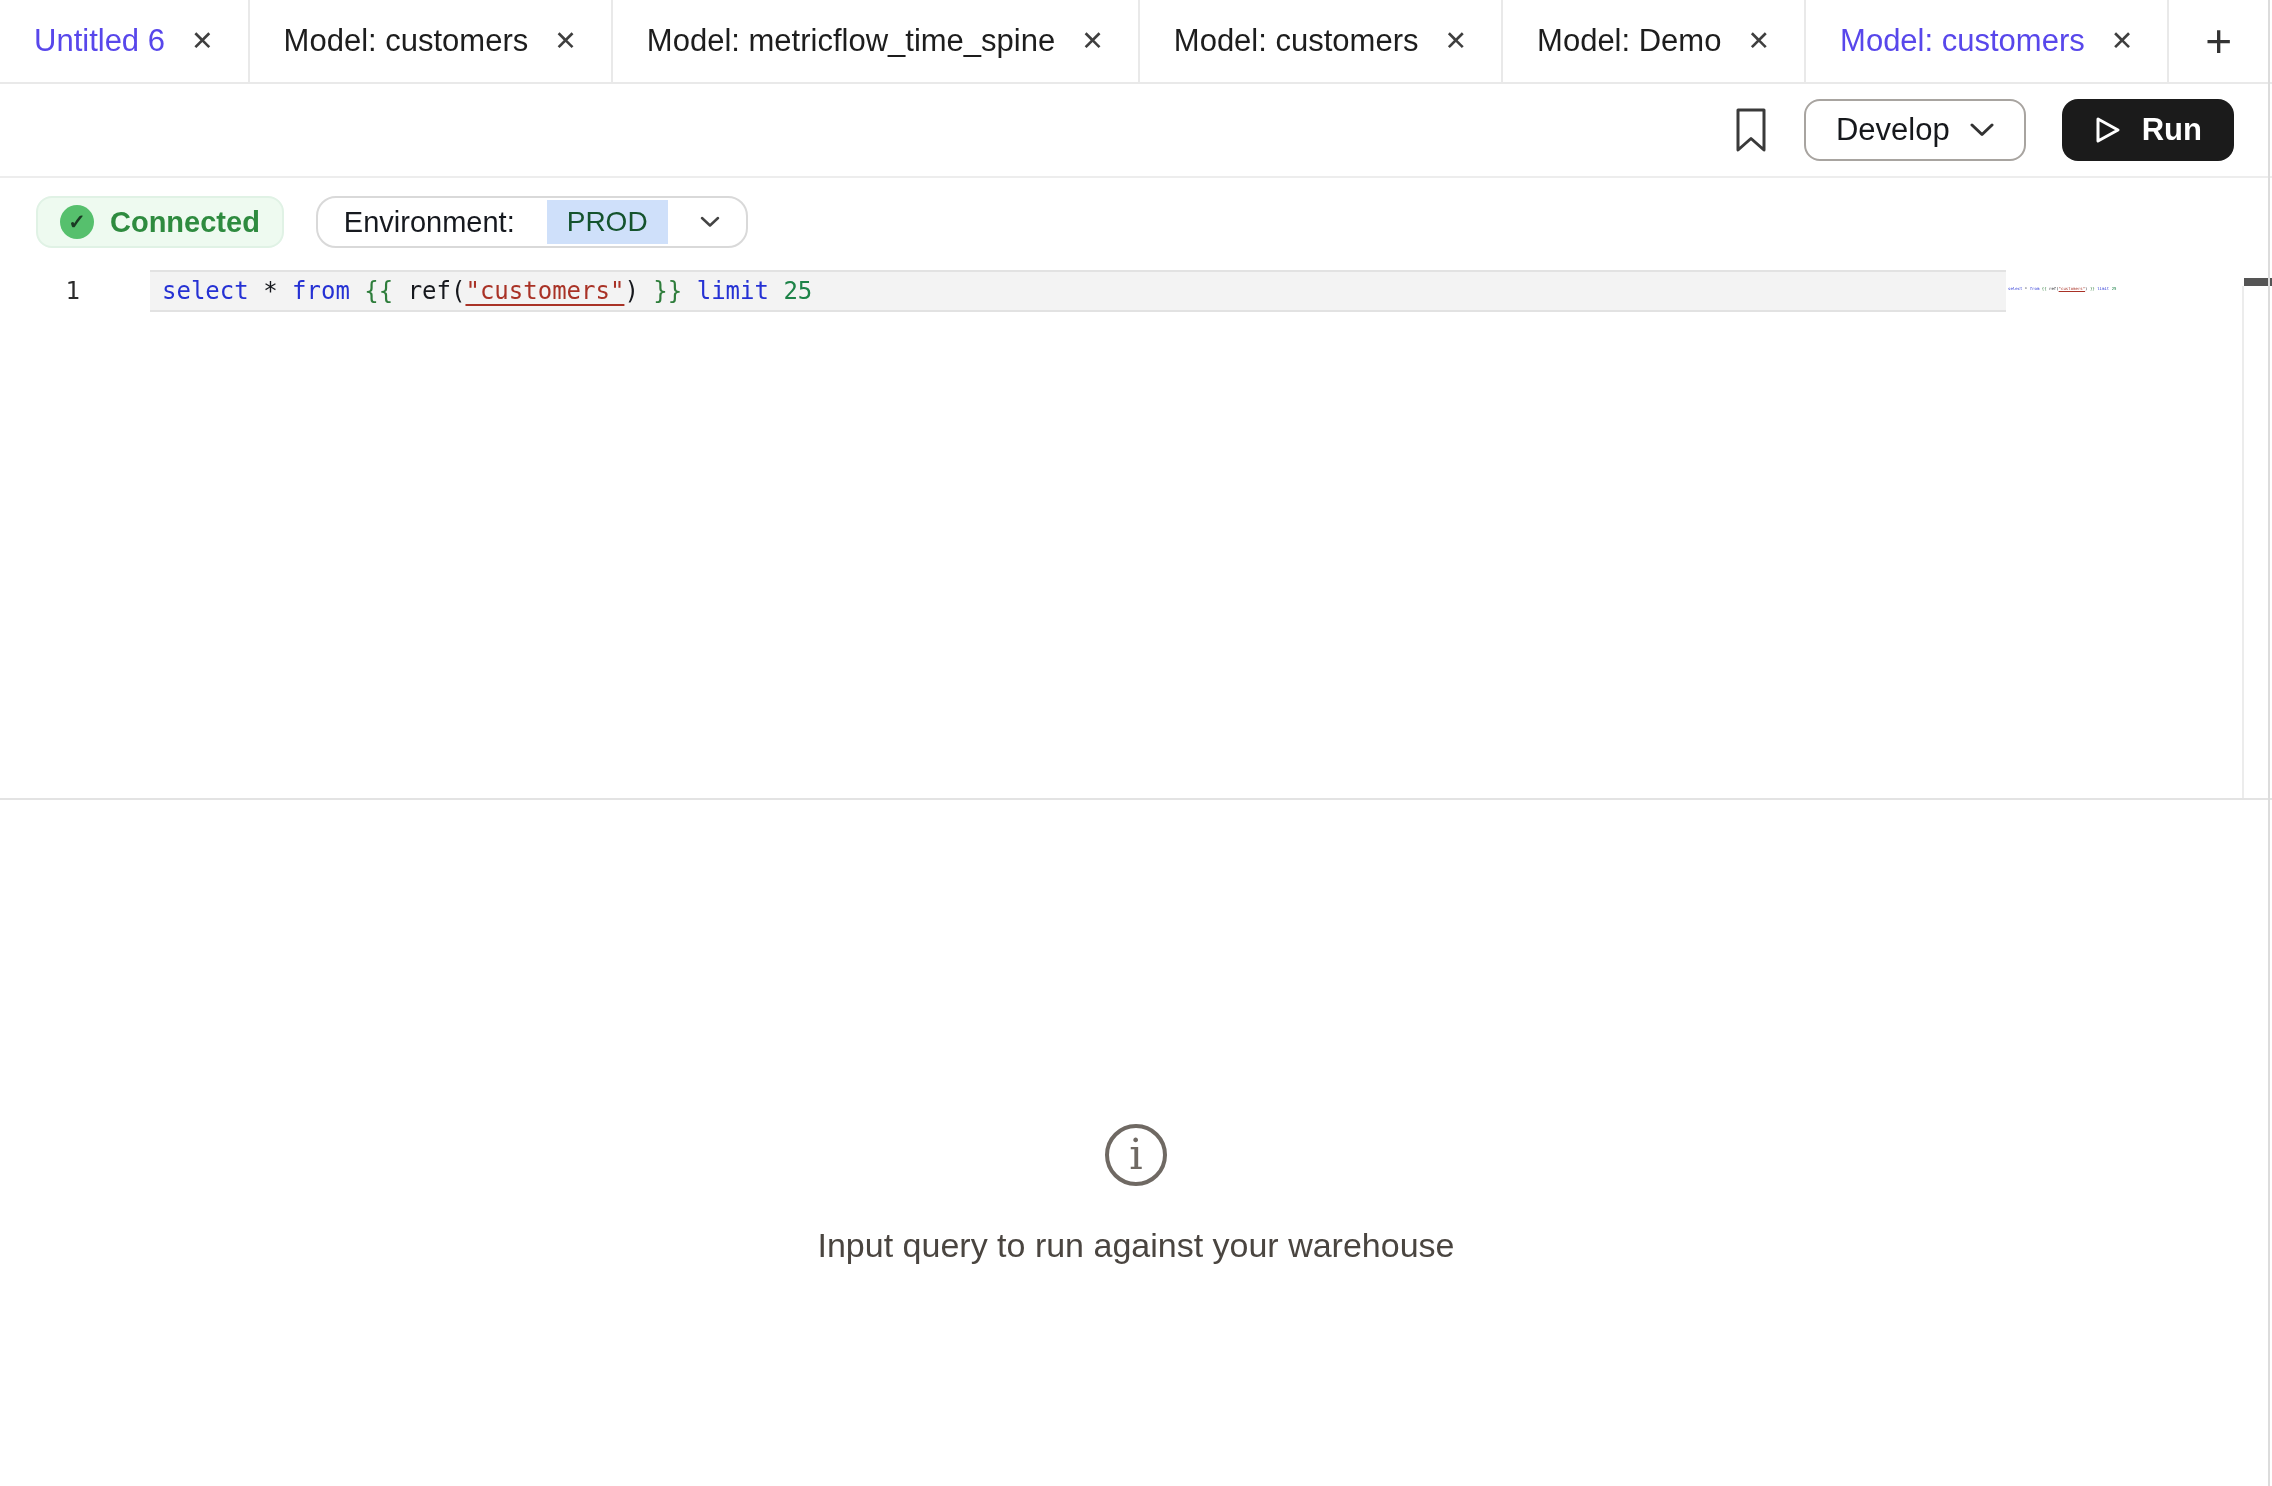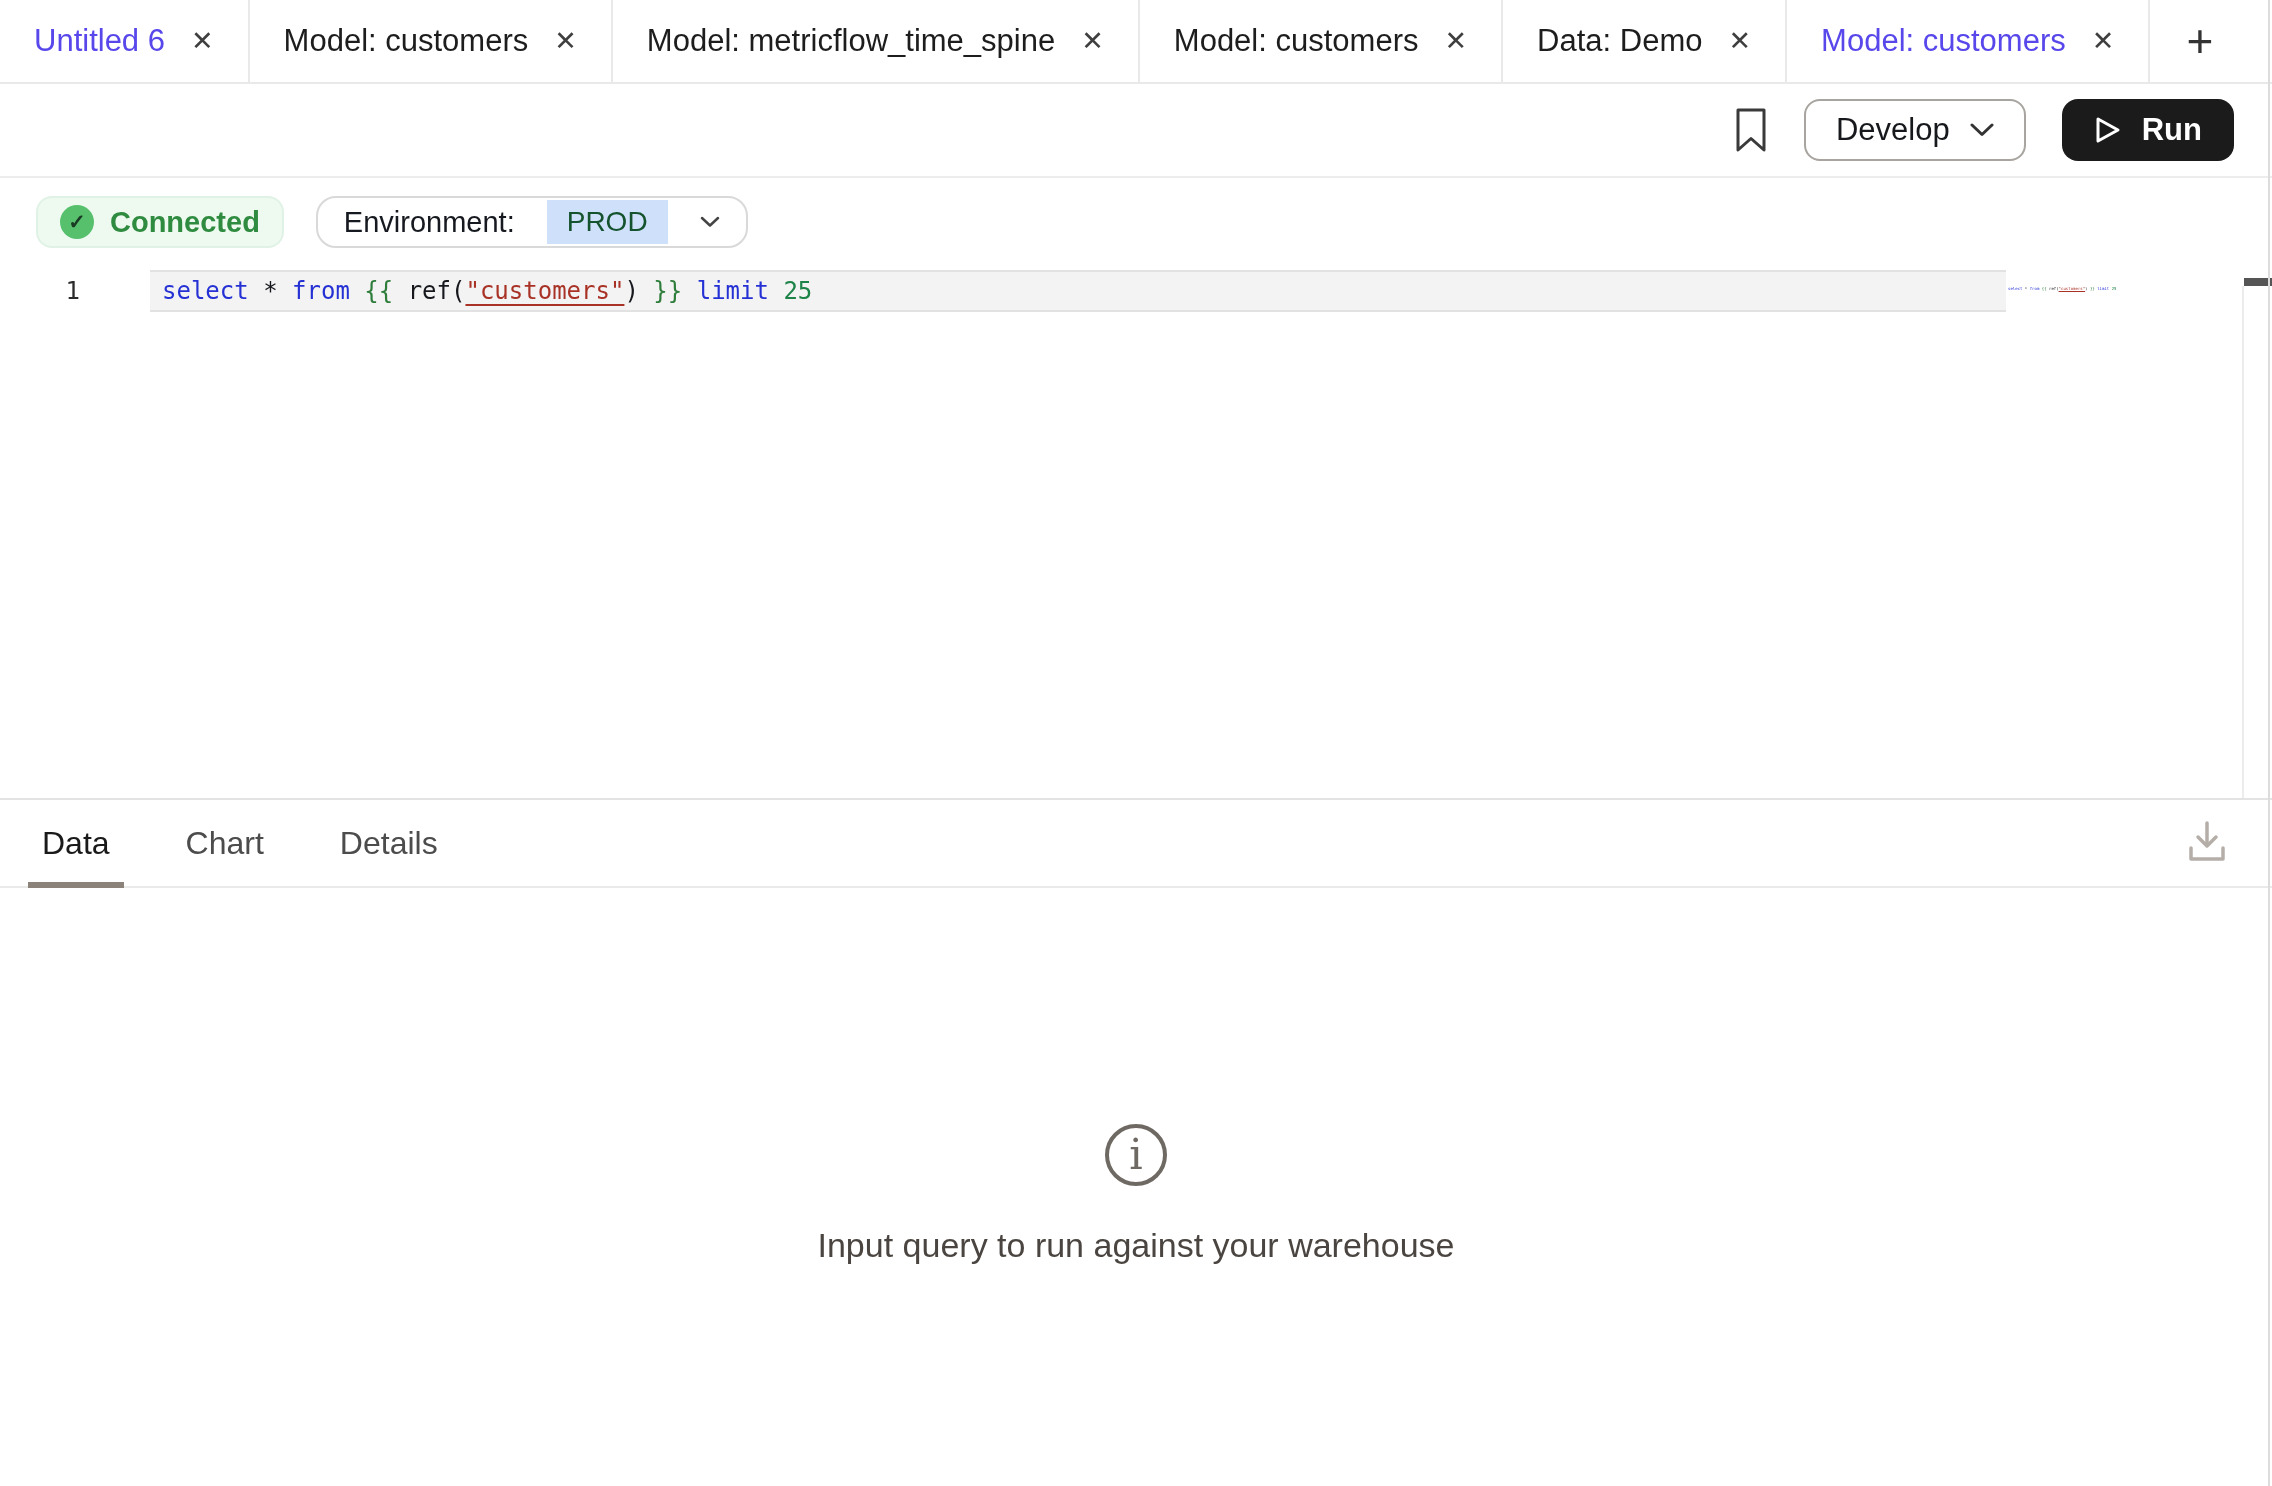--- a/index.html
+++ b/index.html
@@ -92,21 +92,21 @@
     </div>
     <div class="tab">
       <span class="tab-label">Model: metricflow_time_spine</span>
       <span class="tab-close">✕</span>
     </div>
     <div class="tab">
       <span class="tab-label">Model: customers</span>
       <span class="tab-close">✕</span>
     </div>
     <div class="tab">
-      <span class="tab-label">Data: Demo</span>
+      <span class="tab-label">Model: Demo</span>
       <span class="tab-close">✕</span>
     </div>
     <div class="tab accent">
       <span class="tab-label">Model: customers</span>
       <span class="tab-close">✕</span>
     </div>
     <div class="new-tab">
       <span>+</span>
     </div>
   </div>
@@ -153,38 +153,20 @@
         <span class="code-text"><span class="kw">select </span><span class="pl">* </span><span class="kw">from </span><span class="jj">{{ </span><span class="pl">ref(</span><span class="st">"customers"</span><span class="pl">) </span><span class="jj">}} </span><span class="kw">limit </span><span class="nu">25</span></span>
       </div>
     </div>
 
     <div class="minimap"><span class="kw">select </span><span class="pl">* </span><span class="kw">from </span><span class="jj">{{ </span><span class="pl">ref(</span><span class="st">"customers"</span><span class="pl">) </span><span class="jj">}} </span><span class="kw">limit </span><span class="nu">25</span></div>
     <div class="editor-sep"></div>
     <div class="scroll-thumb"></div>
   </div>
 
   <div class="results">
-    <div class="rtabs">
-      <div class="rtab active">
-        <span>Data</span>
-      </div>
-      <div class="rtab">
-        <span>Chart</span>
-      </div>
-      <div class="rtab">
-        <span>Details</span>
-      </div>
-      <div class="download-btn">
-        <svg width="46" height="48" viewBox="0 0 46 48" fill="none">
-          <path d="M23 6 V28" stroke="#b5aea8" stroke-width="3.5" stroke-linecap="round"></path>
-          <path d="M14 20 L23 29 L32 20" stroke="#b5aea8" stroke-width="3.5" stroke-linecap="round" stroke-linejoin="round"></path>
-          <path d="M7 31 V42 H39 V31" stroke="#b5aea8" stroke-width="3.5" stroke-linecap="round" stroke-linejoin="round"></path>
-        </svg>
-      </div>
-    </div>
 
     <div class="empty-state">
       <div class="info-circle">
         <span>i</span>
       </div>
       <div class="empty-msg">Input query to run against your warehouse</div>
     </div>
 
   </div>
 

